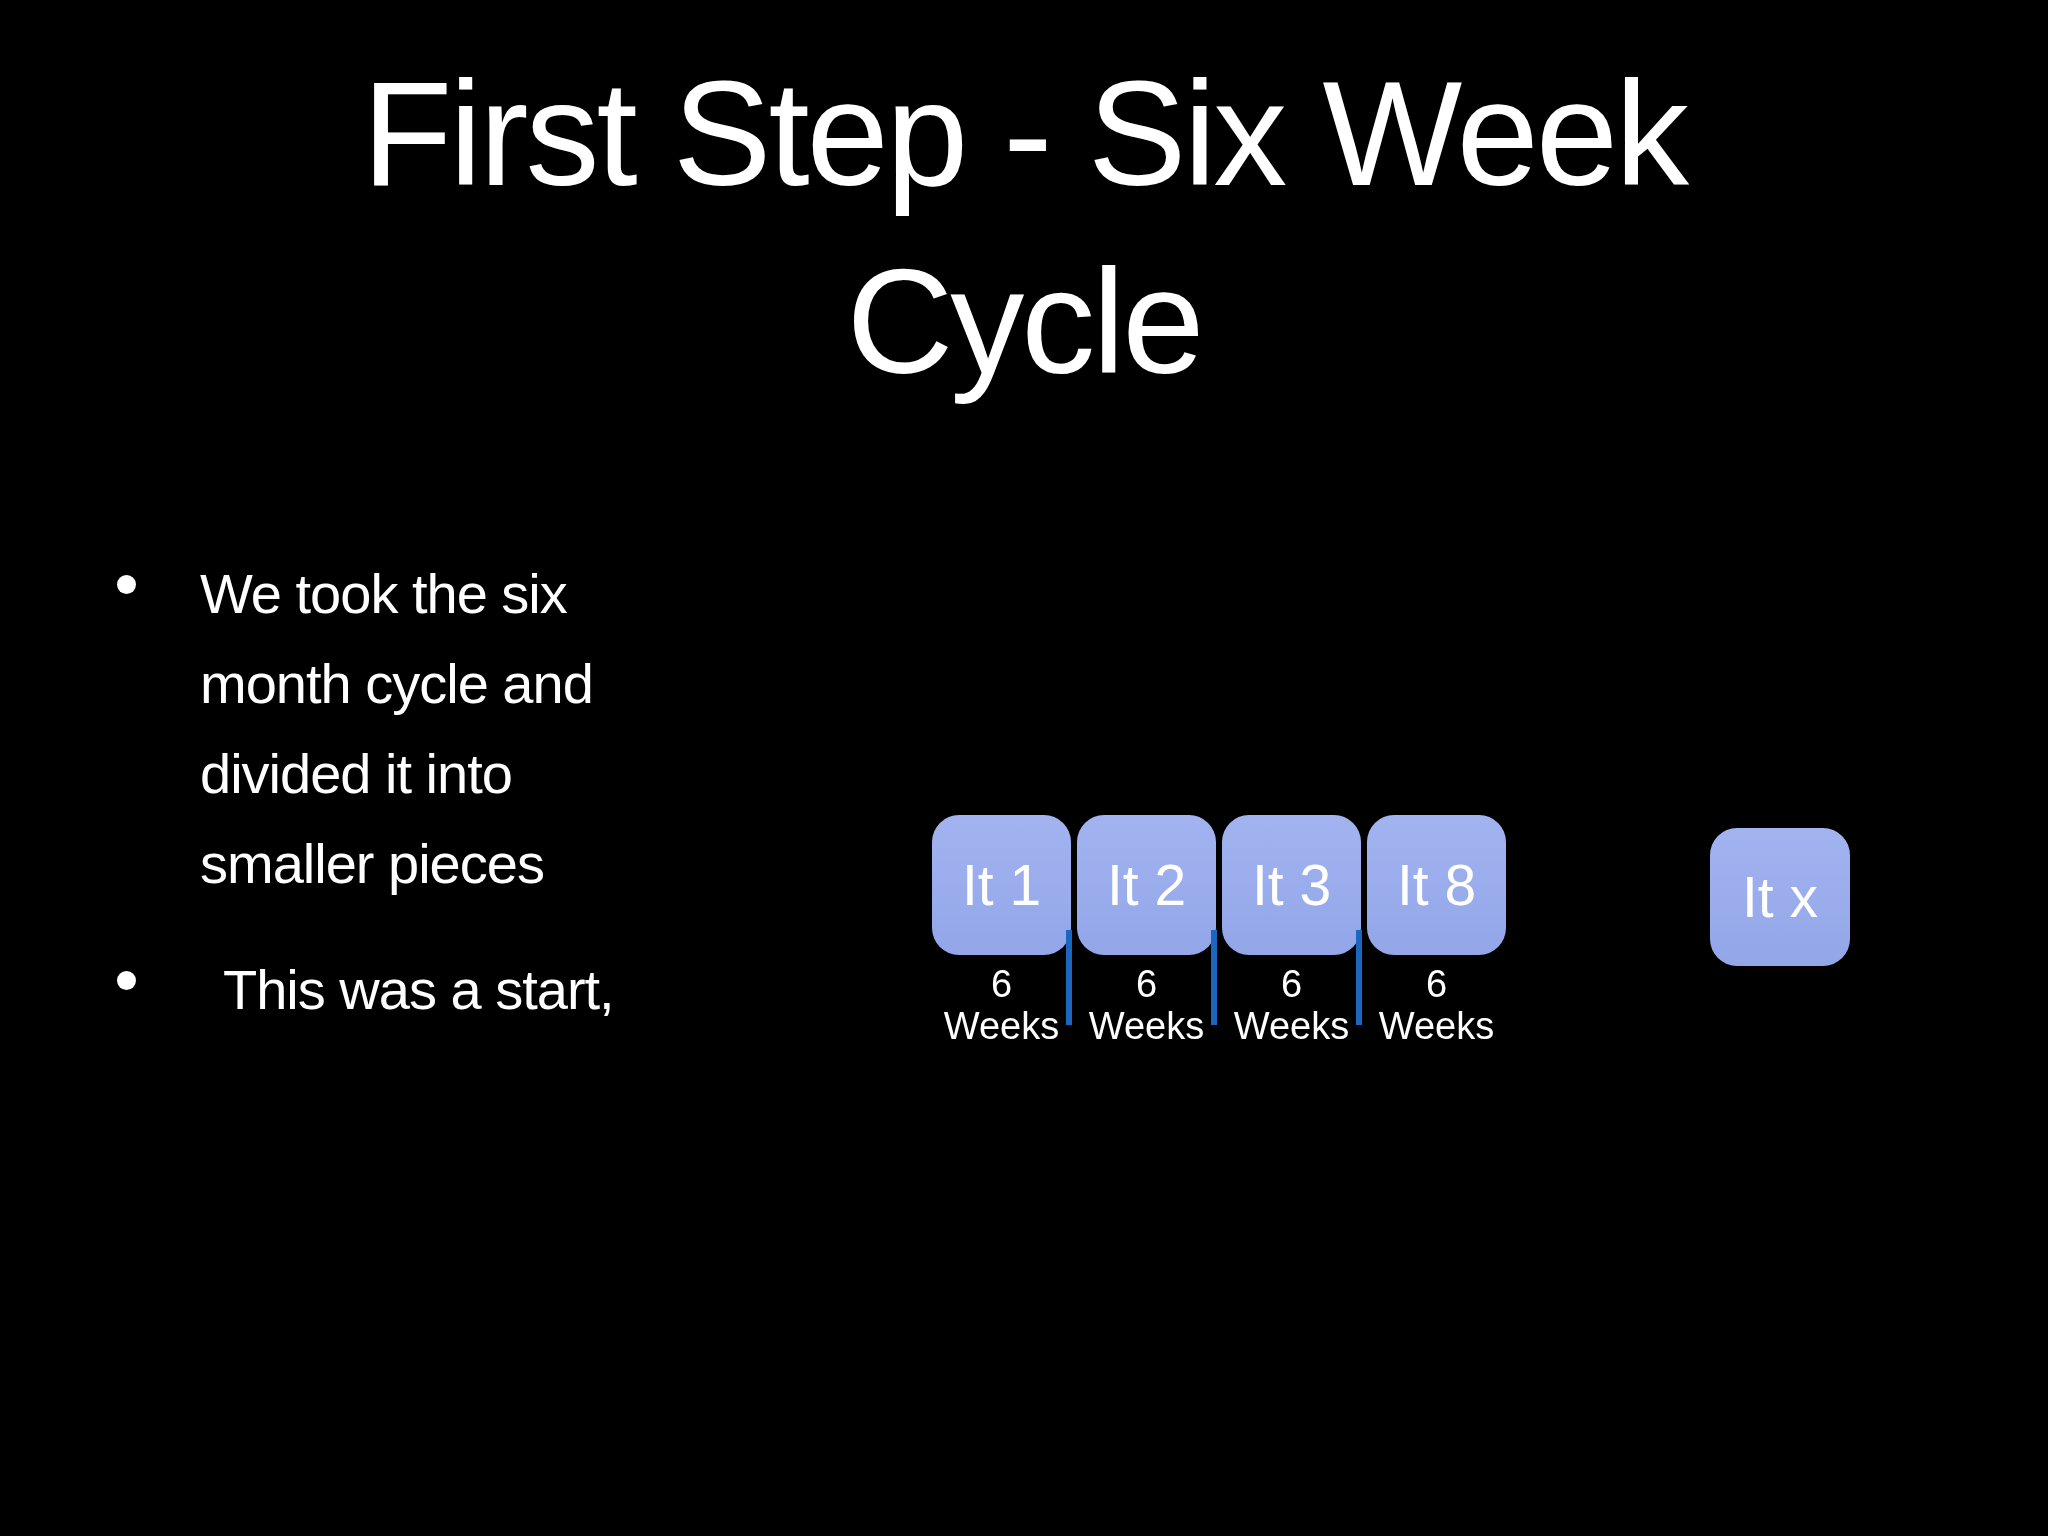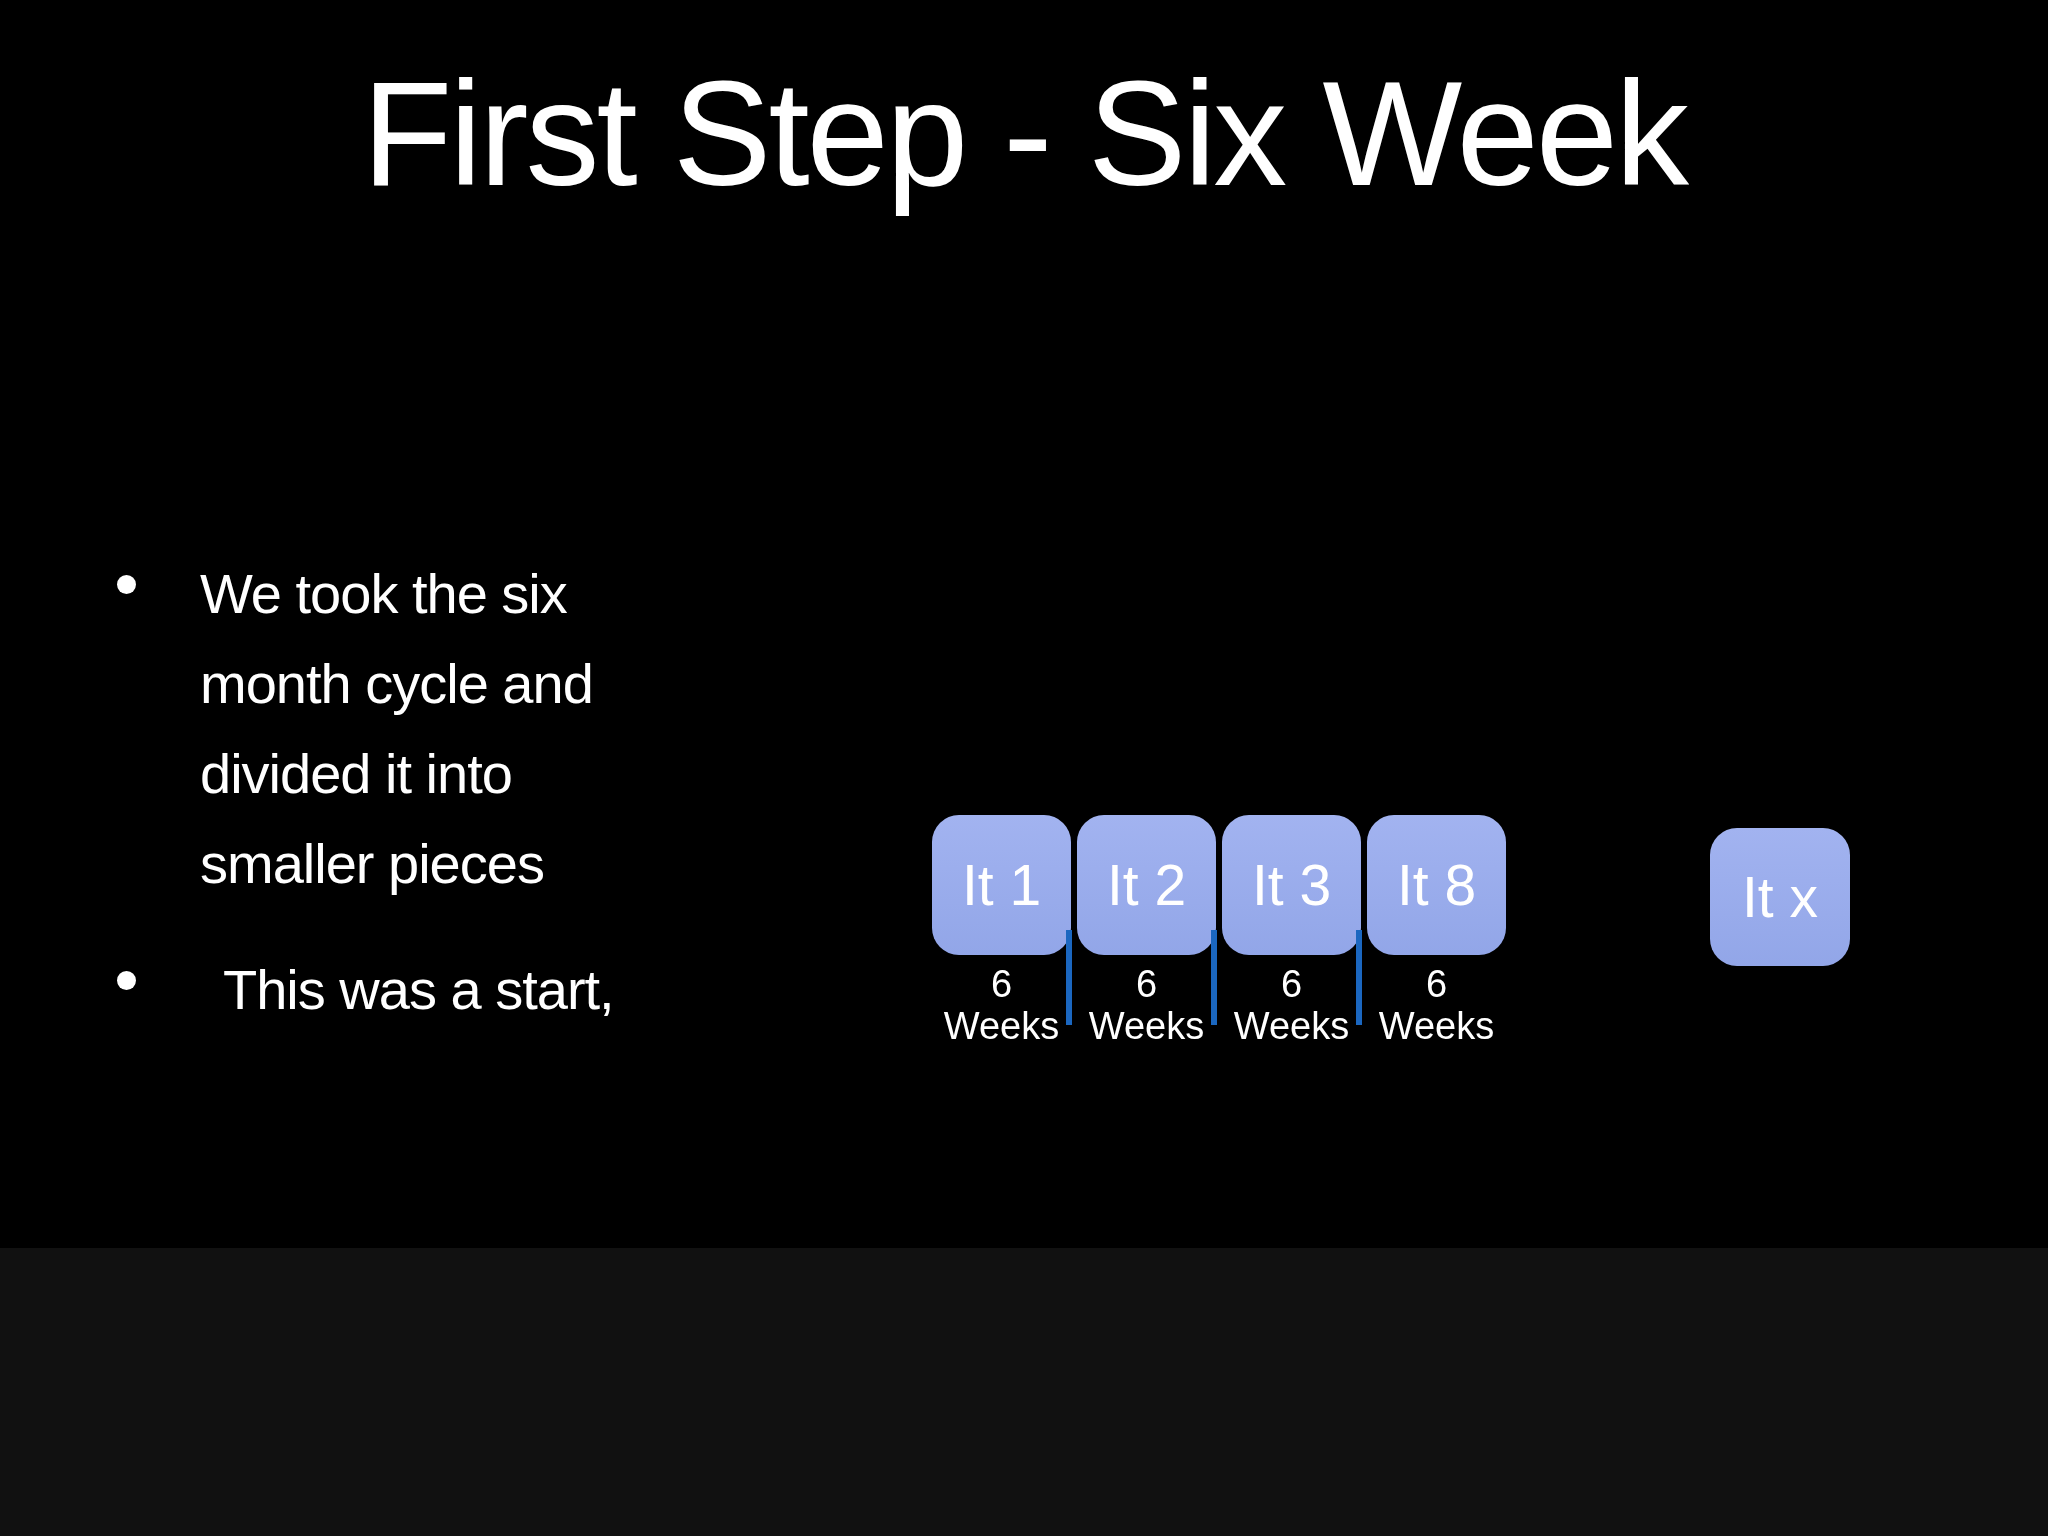--- a/index.html
+++ b/index.html
@@ -9,21 +9,21 @@
     --box-fill-bottom: #92a6e8;
     --divider-line: #1b67c0;
   }
   * { margin: 0; padding: 0; box-sizing: border-box; }
   html, body { background: #111; }
   body { font-family: "Liberation Sans", "DejaVu Sans", sans-serif; }
 
   .slide {
     position: relative;
     width: 2048px;
-    height: 1248px;
+    height: 1536px;
     background: var(--bg);
     overflow: hidden;
   }
 
   
   .title {
     position: absolute;
     top: 40px;
     left: 0;
     width: 100%;
@@ -119,20 +119,21 @@
   .caption-3 { left: 1364px; }
   .caption-line { display: block; }
 </style>
 </head>
 <body>
 
 <div class="slide">
 
   <h1 class="title">
     <span class="title-line">First Step - Six Week</span>
+    <span class="title-line">Cycle</span>
   </h1>
 
   <div class="bullets">
 
     <div class="bullet-item">
       <span class="bullet-dot"></span>
       <div class="bullet-text">
         <span class="bullet-line">We took the six</span>
         <span class="bullet-line">month cycle and</span>
         <span class="bullet-line">divided it into</span>

